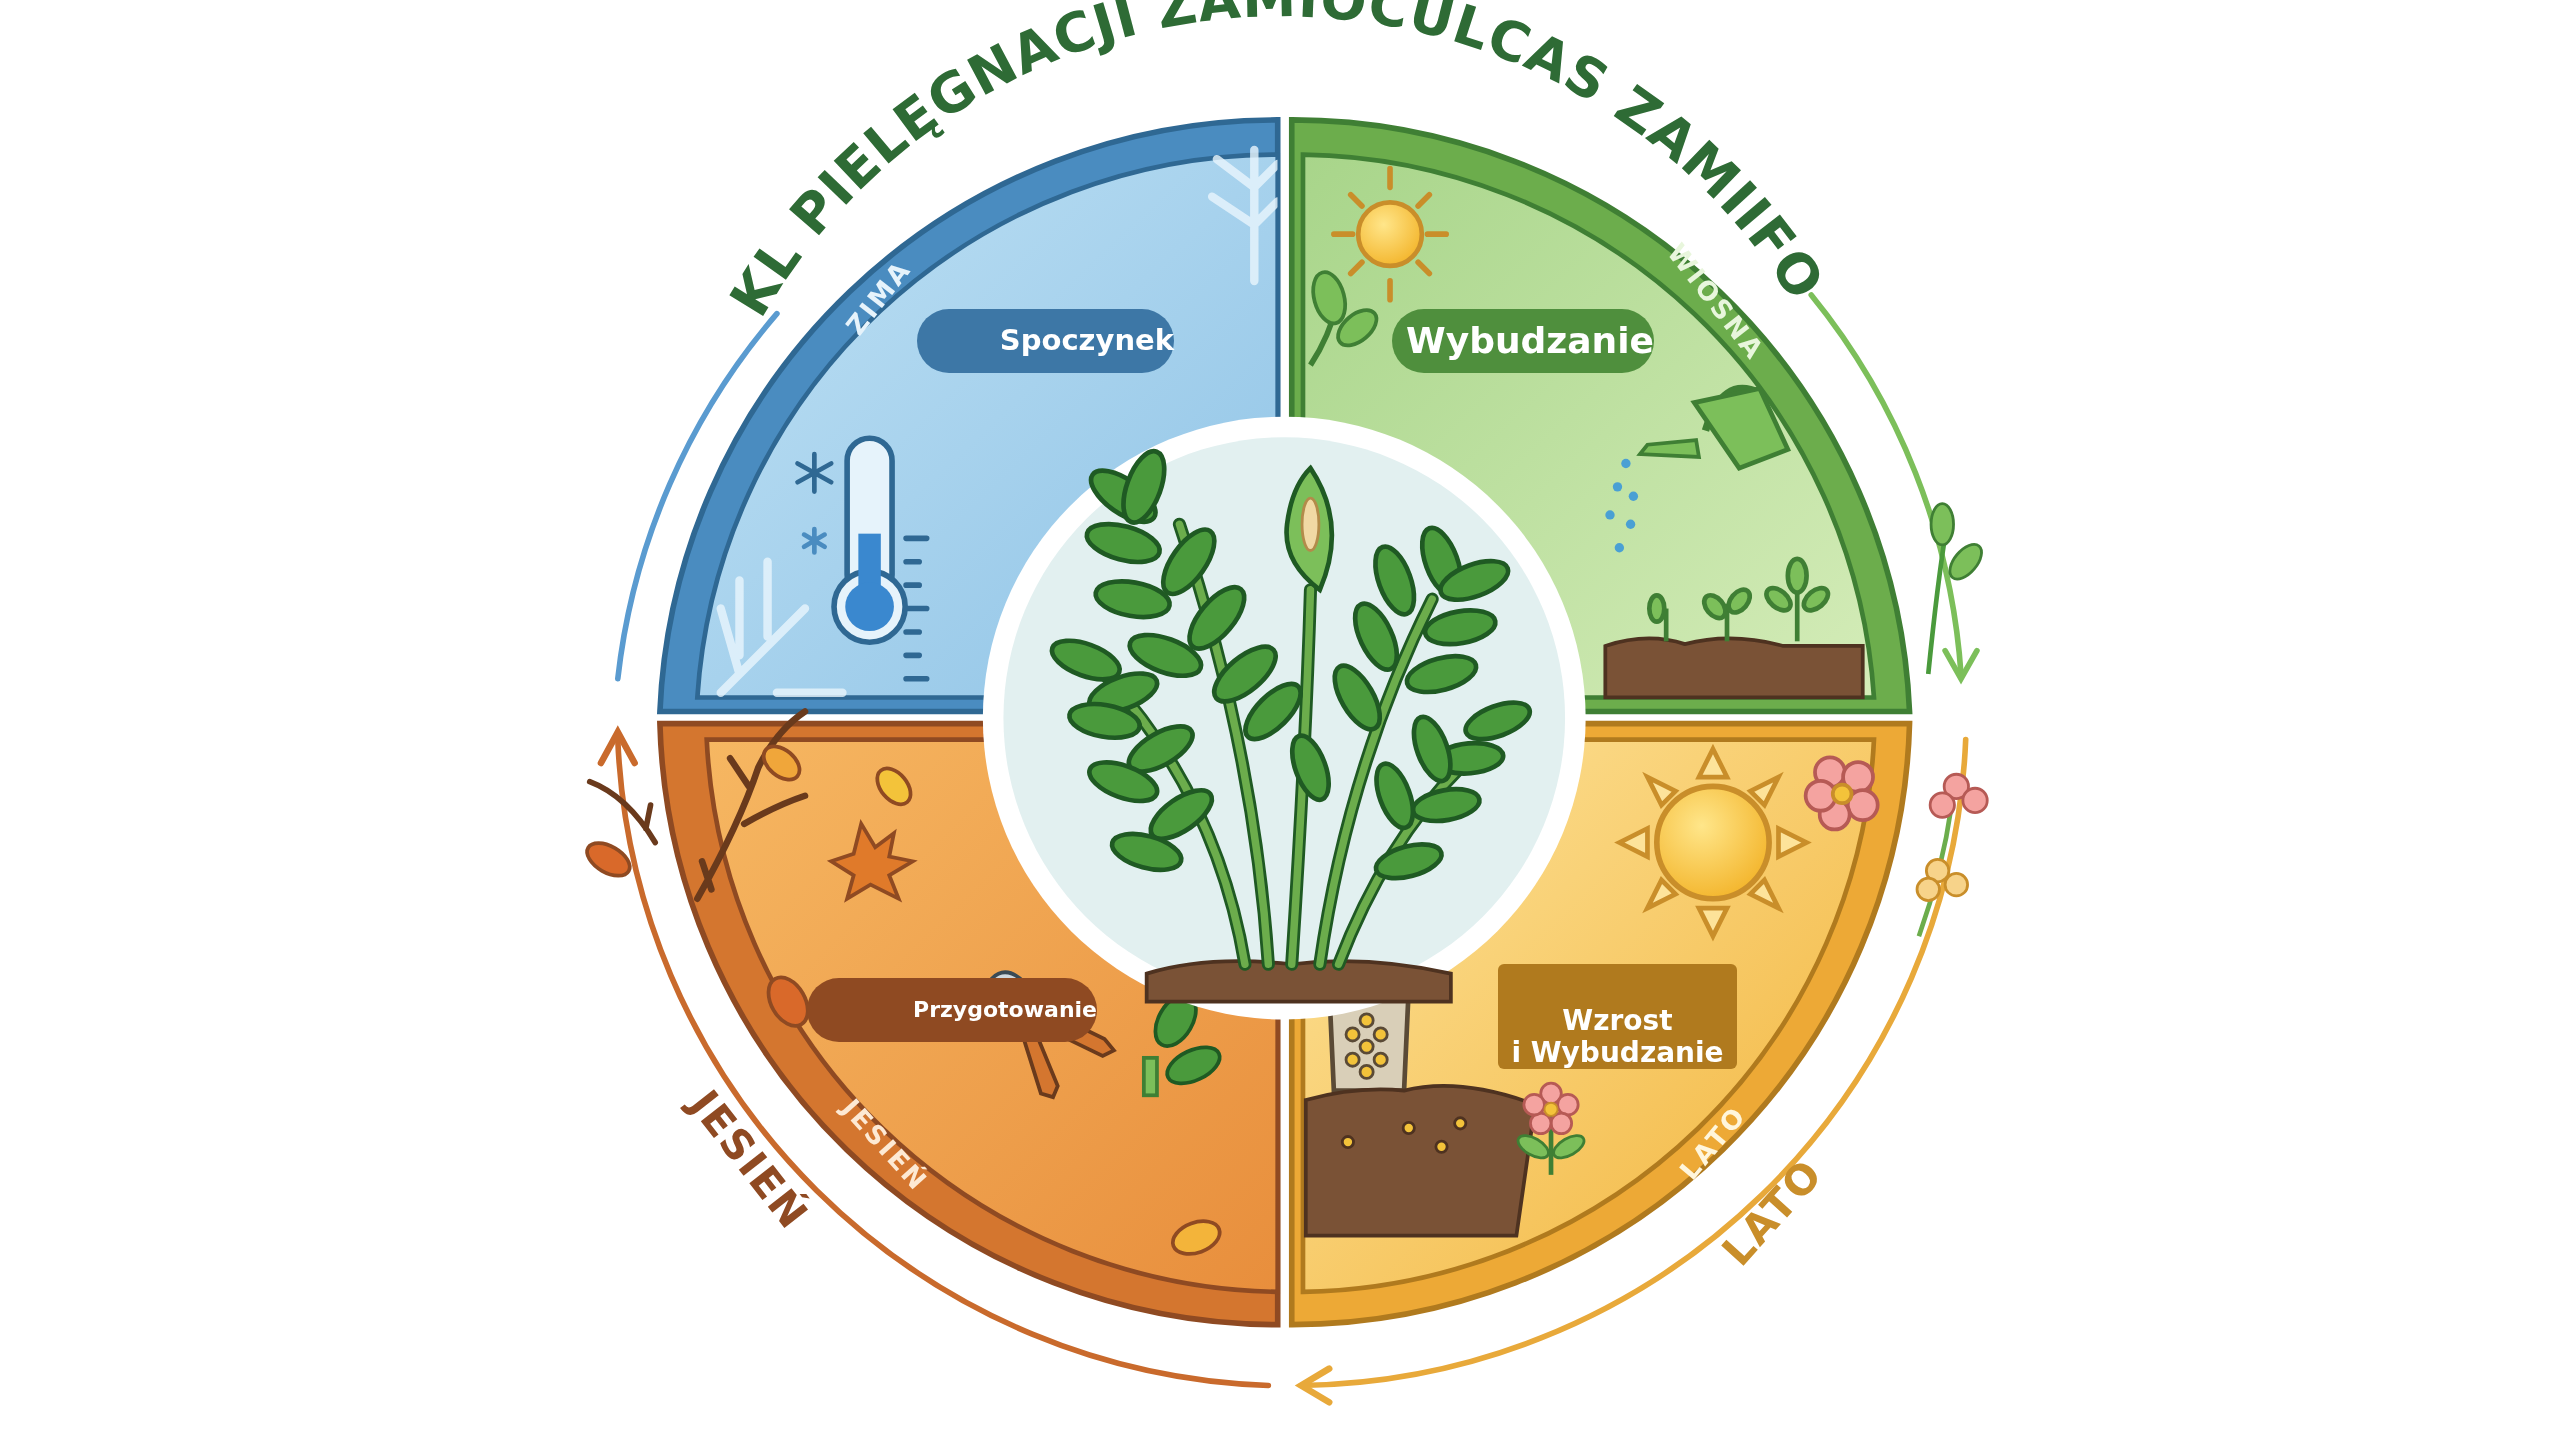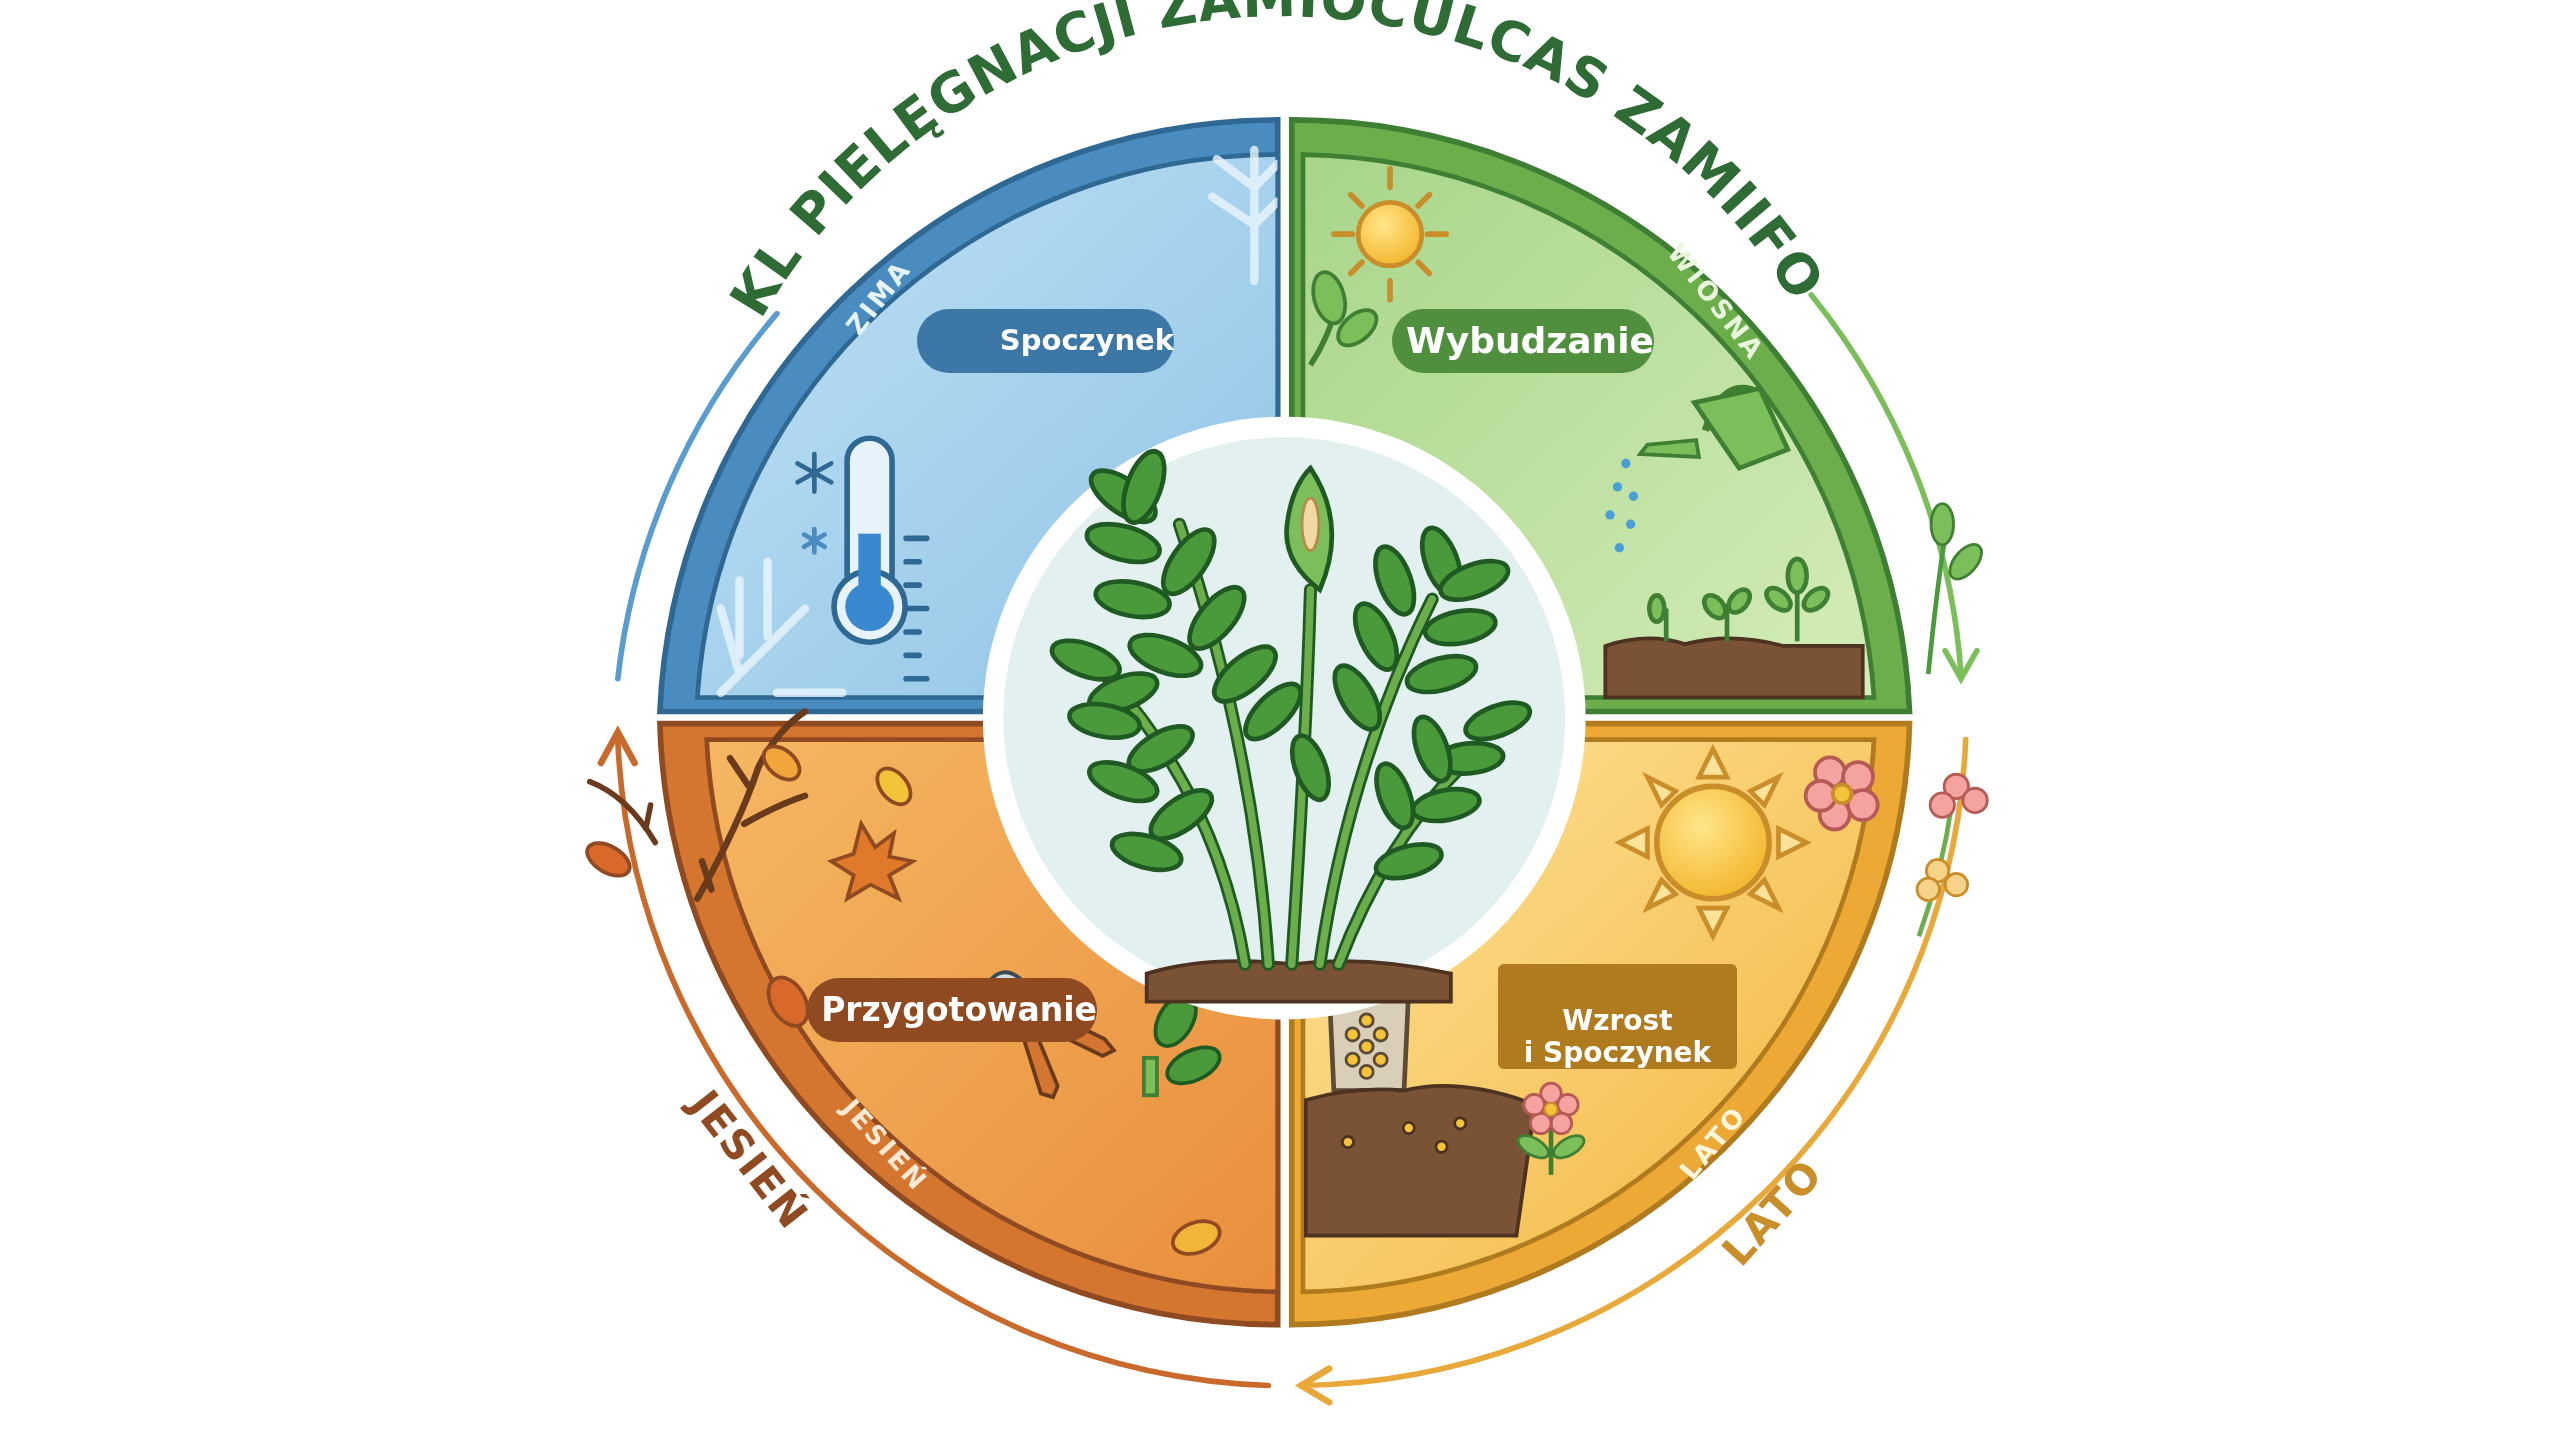--- a/index.html
+++ b/index.html
@@ -306,18 +306,18 @@
 </svg>
 
 <div class="pill" style="left:917px;top:309px;width:257px;height:64px;background:#3d77a6;font-size:29px;">
     <span>Spoczynek</span>
   </div>
 <div class="pill" style="left:1392px;top:309px;width:262px;height:64px;background:#4f8f3d;font-size:36px;">
     <span>Wybudzanie</span>
   </div>
 <div class="pill" style="left:1498px;top:964px;width:239px;height:105px;background:#b07a1e;font-size:28px;border-radius:6px;flex-direction:column;">
     <span>Wzrost</span>
-    <span>i Spoczynek</span>
+    <span>i Wybudzanie</span>
   </div>
-<div class="pill" style="left:807px;top:978px;width:290px;height:64px;background:#8f4a22;font-size:33px;">
+<div class="pill" style="left:807px;top:978px;width:290px;height:64px;background:#8f4a22;font-size:22px;">
     <span>Przygotowanie</span>
   </div>
 
 
 </body></html>

